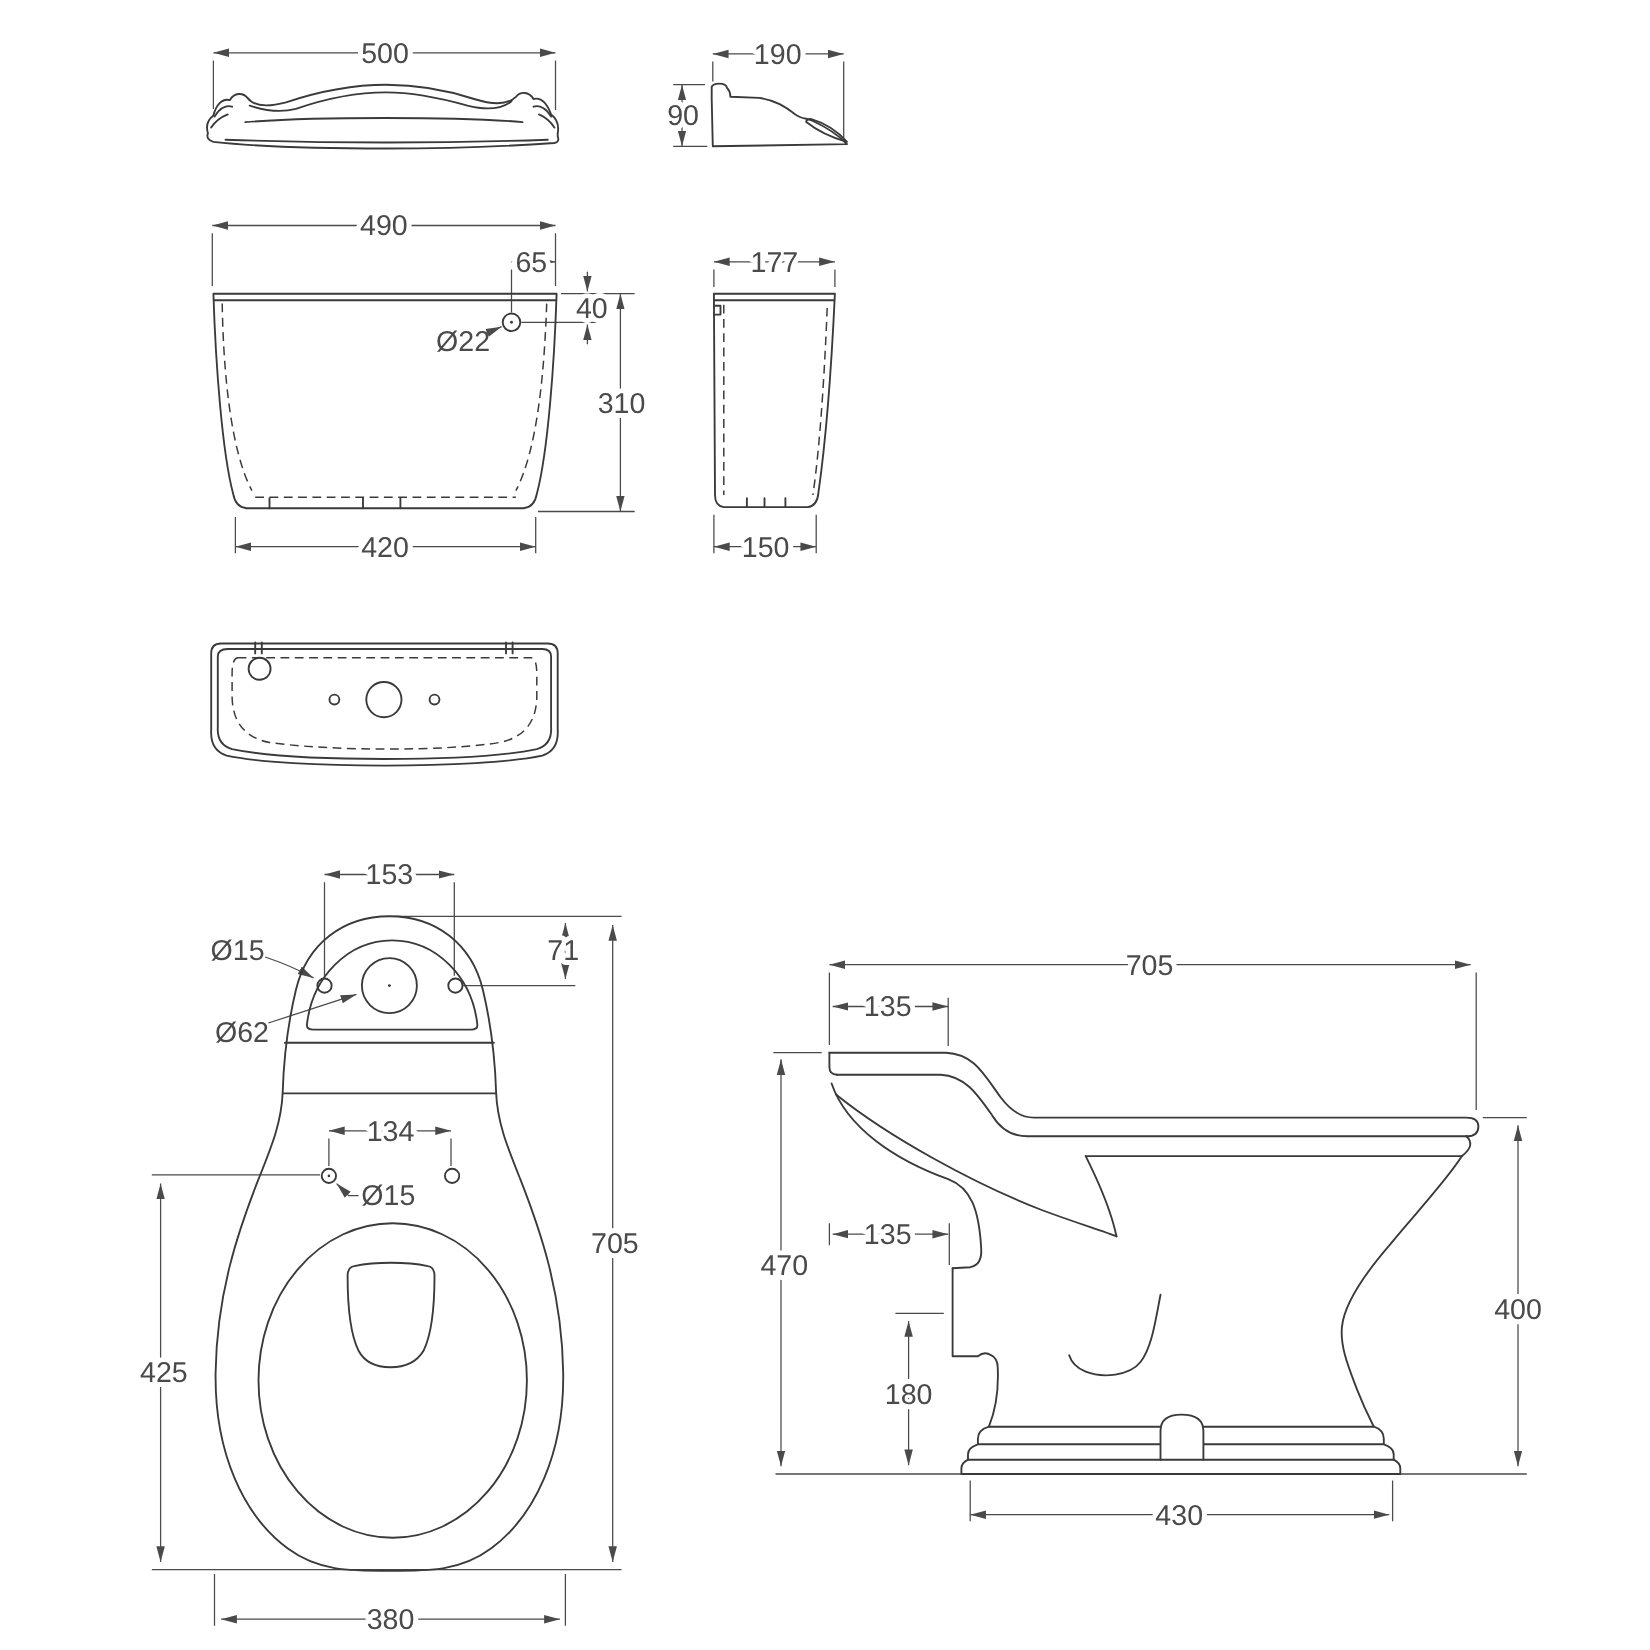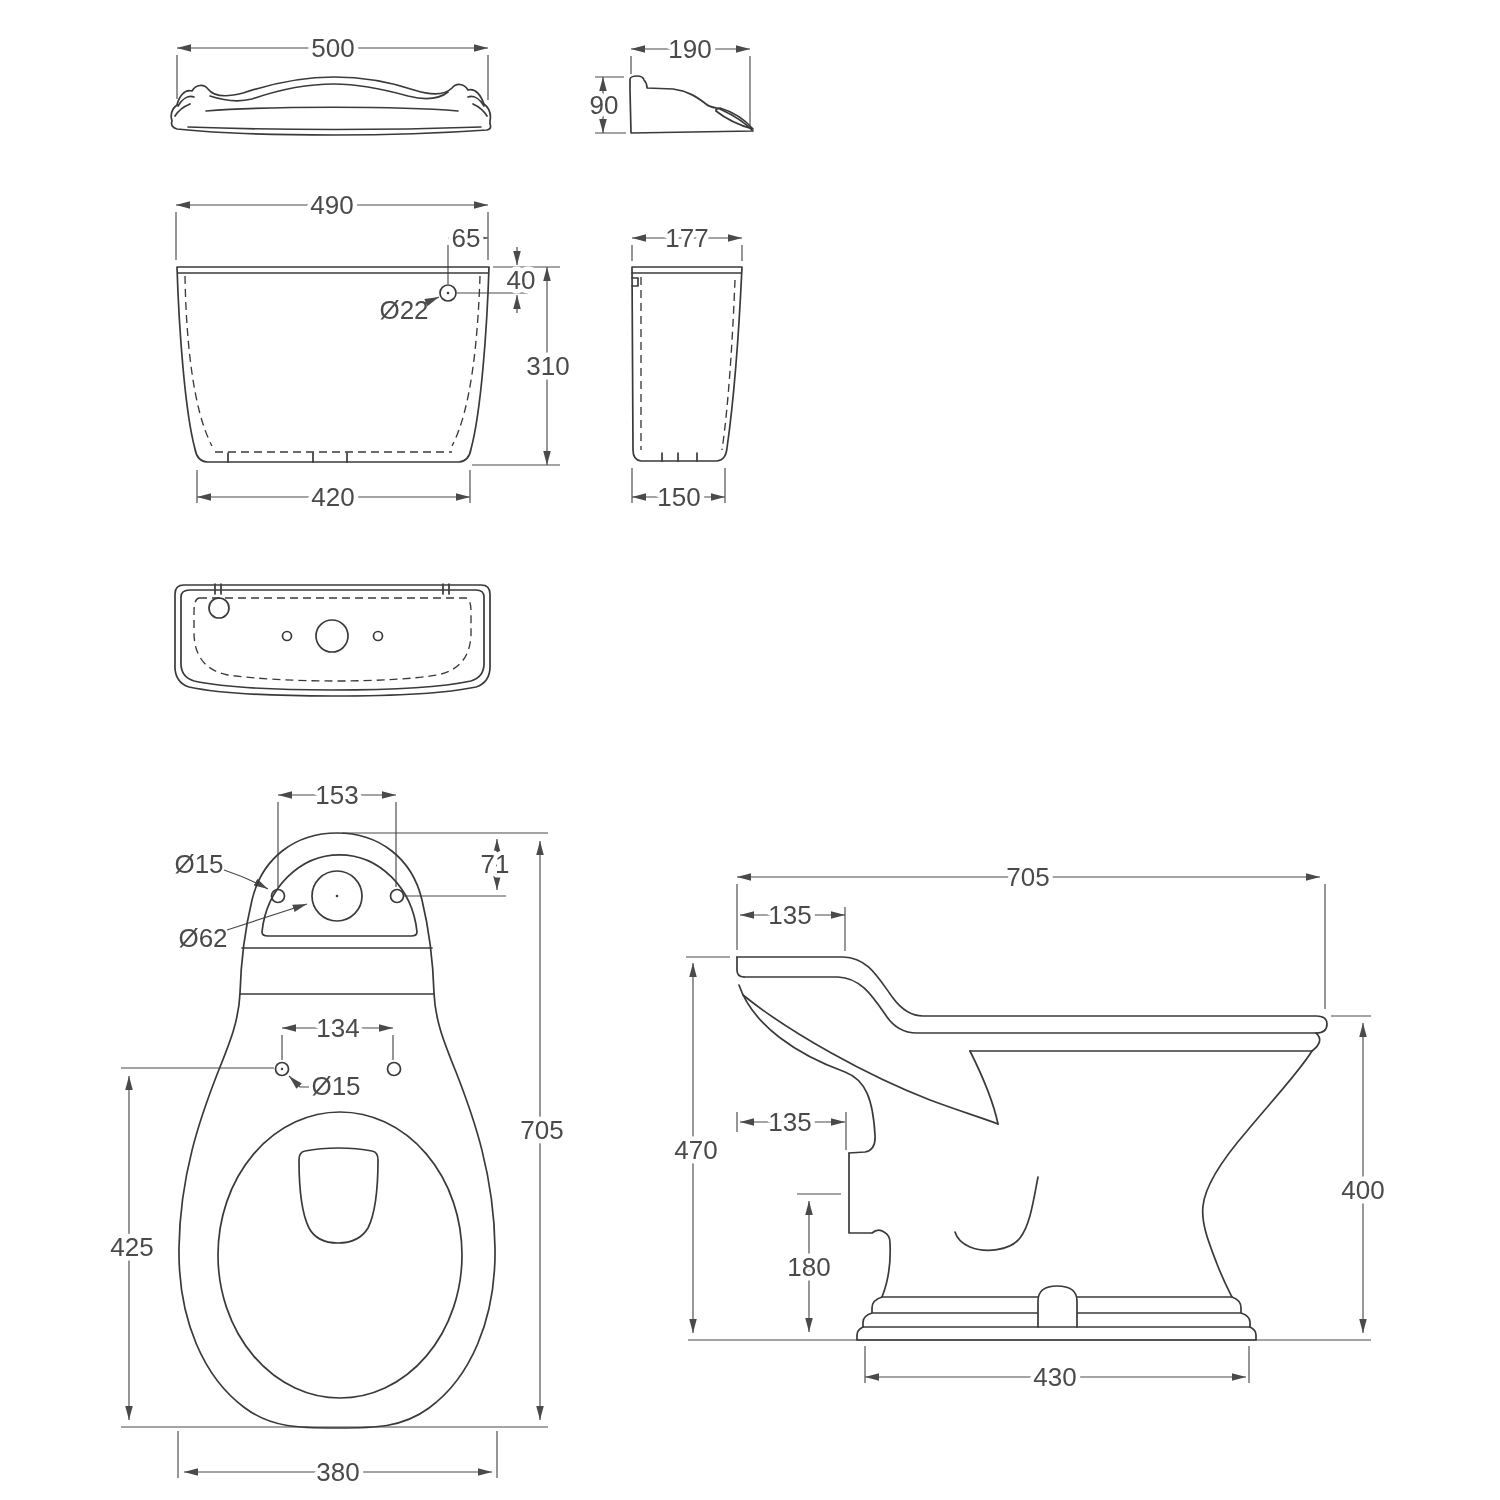--- a/index.html
+++ b/index.html
@@ -1,17 +1,17 @@
 <!DOCTYPE html>
 <html style="--bg: #ffffff; --line: #3a3a3a; --dim: #4a4a4a;"><head>
 <meta charset="utf-8">
 <style>
   :root { --bg:#ffffff; --line:#3a3a3a; --dim:#4a4a4a; }
   html,body { margin:0; padding:0; background:var(--bg,#fff); }
-  .stage { width:1360px; height:1500px; background:var(--bg,#fff); }
+  .stage { width:1360px; height:1500px; background:var(--bg,#fff);margin-left:17px; }
   svg { display:block; }
   svg text {
     font-family:"Liberation Sans", sans-serif;
     font-size:26px;
     fill:var(--dim,#4a4a4a);
     stroke:#ffffff; stroke-width:9px; stroke-linejoin:round;
     paint-order:stroke;
     text-anchor:middle;
     dominant-baseline:central;
   }

